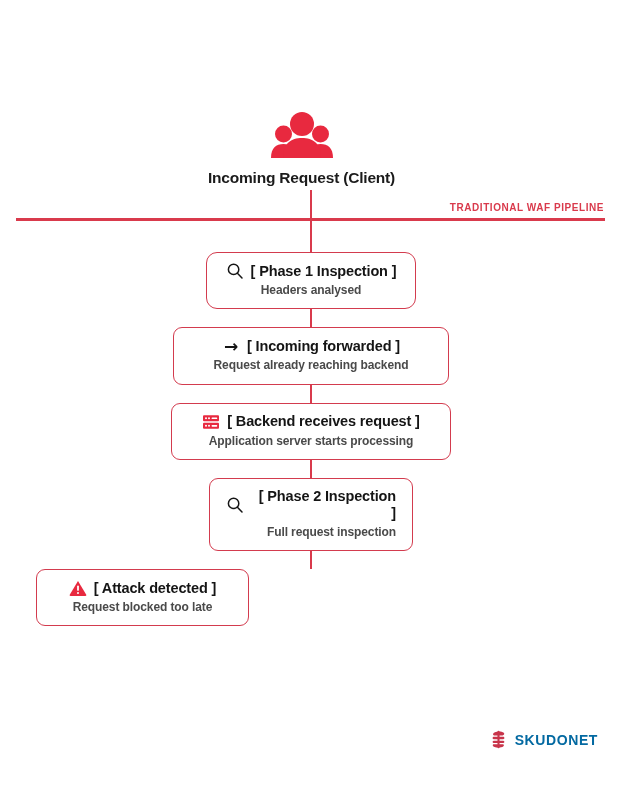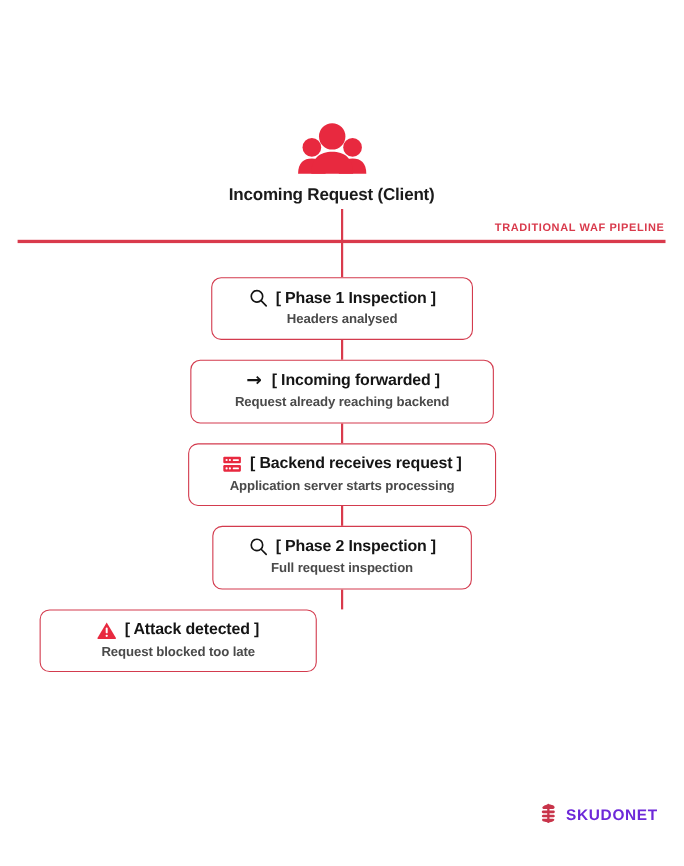--- a/index.html
+++ b/index.html
@@ -112,41 +112,41 @@
     flex: 0 0 18px;
   }
   .node-icon.arrow {
     font-size: 17px;
     color: #151515;
     line-height: 1;
     font-family: "DejaVu Sans", sans-serif;
   }
 
   
-  .w-1 { width: 238px; }
+  .w-1 { width: 210px; border-radius: 11px; }
   .w-2 { width: 276px; }
   .w-3 { width: 280px; }
-  .w-4 { width: 236px; }
-  .w-5 { width: 252px; margin-left: 36px; }
+  .w-4 { width: 204px; text-align: right; }
+  .w-5 { width: 213px; margin-left: 36px; }
 
   
   .logo {
     position: absolute;
     right: 24px;
     bottom: 38px;
     display: flex;
     align-items: center;
     gap: 7px;
   }
   .logo-mark { width: 19px; height: 19px; display: block; }
   .logo-text {
     font-size: 14px;
     font-weight: bold;
     letter-spacing: 0.6px;
-    color: #6d28d9;
+    color: #0369a1;
   }
 </style>
 </head>
 <body>
 
 <div class="client-block">
   <span class="client-icon">
     <svg viewBox="0 0 64 52" width="64" height="52" xmlns="http://www.w3.org/2000/svg">
       <circle cx="13.5" cy="26" r="8.5" fill="#e8293f"></circle>
       <path d="M1 50 C1 40 6 36 13.5 36 C21 36 26 40 26 50 Z" fill="#e8293f"></path>

